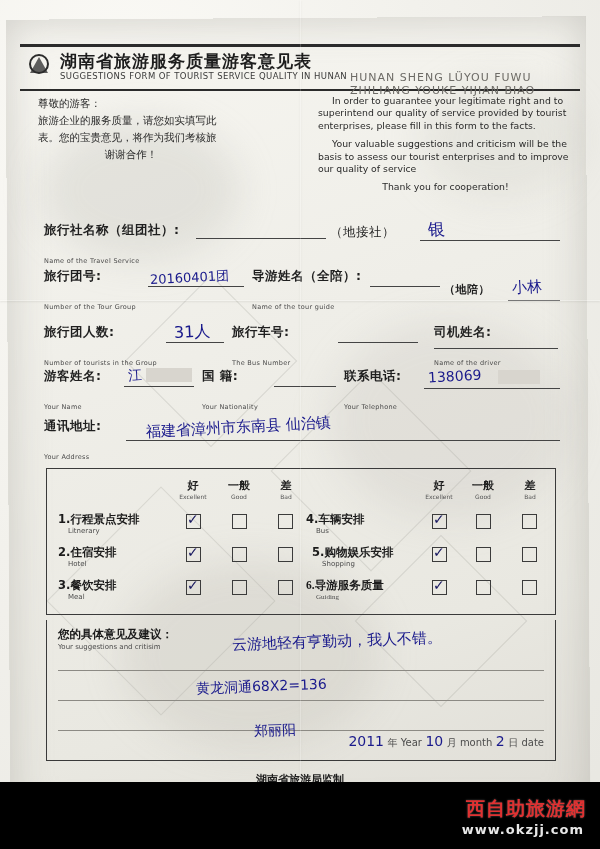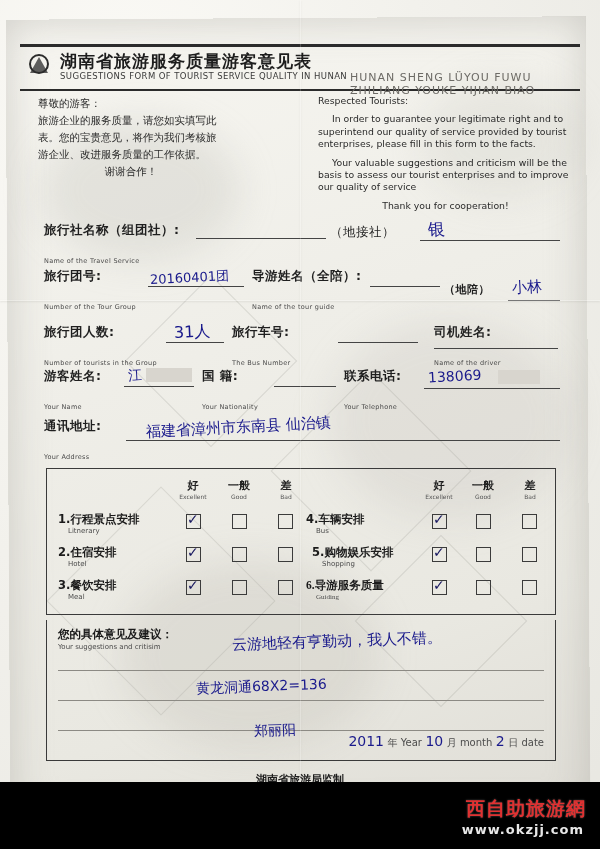--- a/index.html
+++ b/index.html
@@ -144,25 +144,23 @@
       </svg>
       <div class="hdr-title">湖南省旅游服务质量游客意见表</div>
       <div class="hdr-sub">SUGGESTIONS FORM OF TOURIST SERVICE QUALITY IN HUNAN</div>
       <div class="hdr-pinyin">HUNAN SHENG LÜYOU FUWU ZHILIANG YOUKE YIJIAN BIAO</div>
     </div>
 
     <div class="intro-left">
       <span class="l">尊敬的游客：</span>
       <span class="l">旅游企业的服务质量，请您如实填写此</span>
       <span class="l">表。您的宝贵意见，将作为我们考核旅</span>
-      <span class="l">游企业、改进服务质量的工作依据。</span>
       <span class="l">                    谢谢合作！</span>
     </div>
     <div class="intro-right">
-      <p>Respected Tourists:</p>
       <p class="indent">In order to guarantee your legitimate right and to superintend our quality of service provided by tourist enterprises, please fill in this form to the facts.</p>
       <p class="indent">Your valuable suggestions and criticism will be the basis to assess our tourist enterprises and to improve our quality of service</p>
       <p style="text-align:center">Thank you for cooperation!</p>
     </div>
 
     <div class="fld" style="left:44px;top:222px;">
       <span>旅行社名称（组团社）:</span>
       <span class="en">Name   of   the   Travel   Service</span>
     </div>
     <div class="ul" style="left:196px;top:238px;width:130px;"></div>

